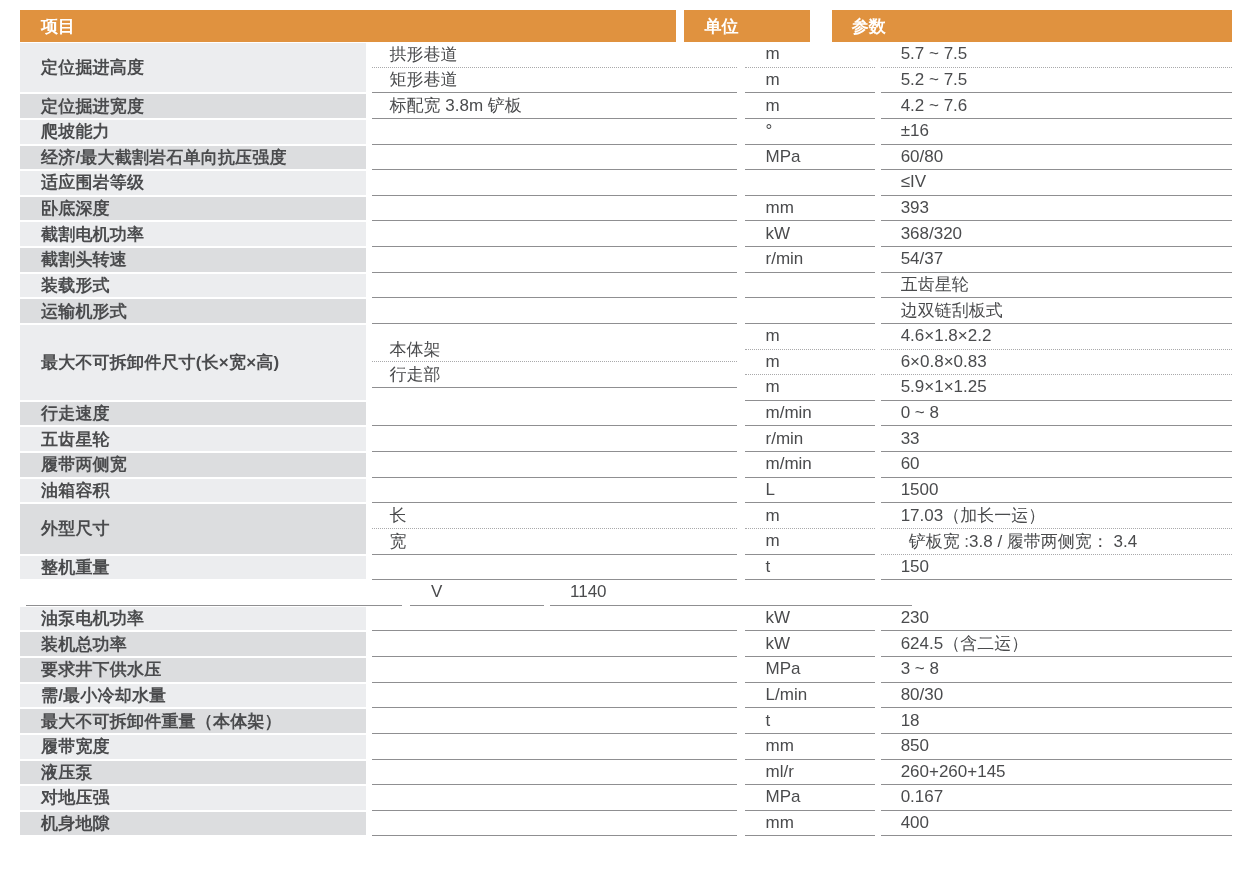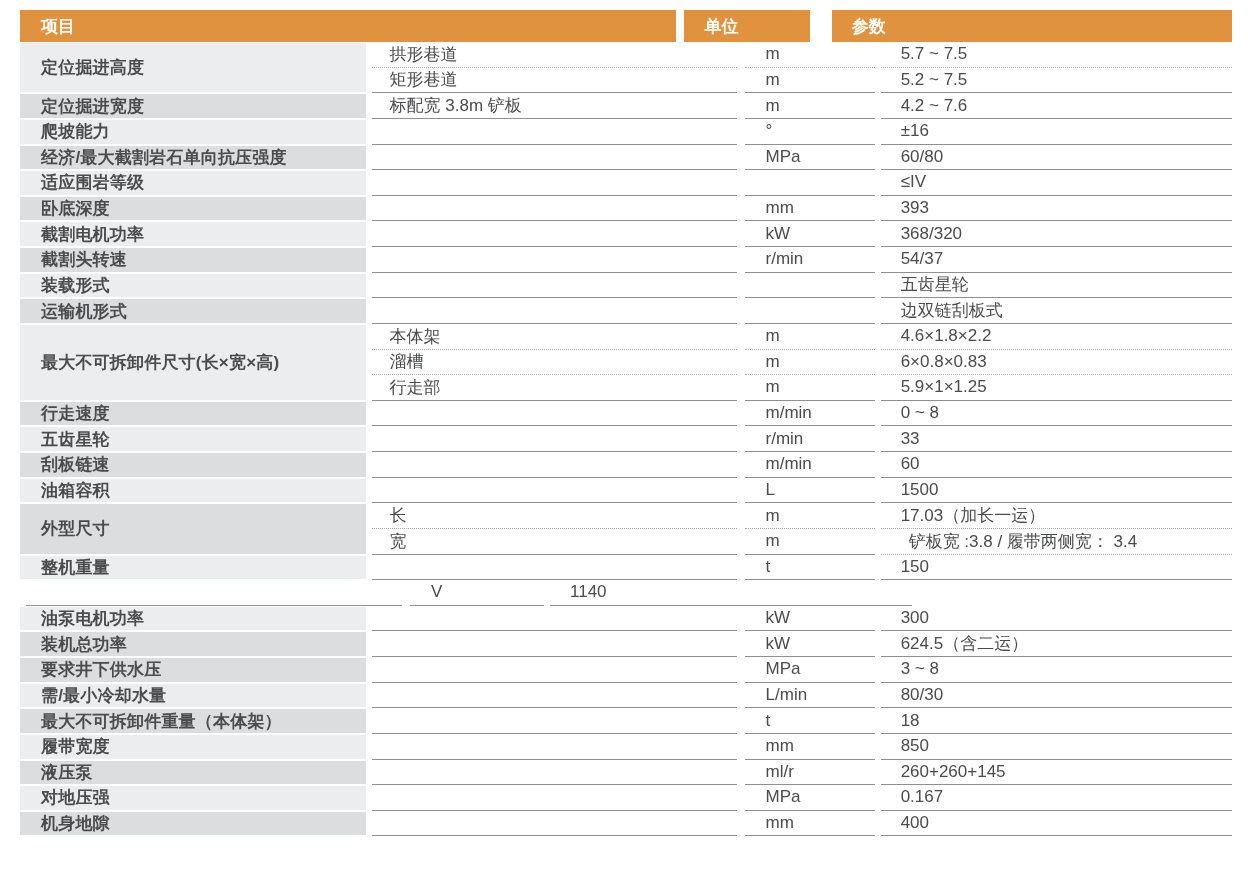--- a/index.html
+++ b/index.html
@@ -211,21 +211,20 @@
         <div class="col valcol">
           <div class="cell">边双链刮板式</div>
         </div>
       </div>
       <div class="rowgroup light">
         <div class="labelcell">
           <div class="labelbg">最大不可拆卸件尺寸(长×宽×高)</div>
         </div>
         <div class="col subcol">
           <div class="cell dotted">本体架</div>
-          <div class="cell dotted">溜槽</div>
           <div class="cell">行走部</div>
         </div>
         <div class="col unitcol">
           <div class="cell dotted">m</div>
           <div class="cell dotted">m</div>
           <div class="cell">m</div>
         </div>
         <div class="col valcol">
           <div class="cell dotted">4.6×1.8×2.2</div>
           <div class="cell dotted">6×0.8×0.83</div>
@@ -255,21 +254,21 @@
         </div>
         <div class="col unitcol">
           <div class="cell">r/min</div>
         </div>
         <div class="col valcol">
           <div class="cell">33</div>
         </div>
       </div>
       <div class="rowgroup dark">
         <div class="labelcell">
-          <div class="labelbg">刮板链速</div>
+          <div class="labelbg">履带两侧宽</div>
         </div>
         <div class="col subcol">
           <div class="cell"></div>
         </div>
         <div class="col unitcol">
           <div class="cell">m/min</div>
         </div>
         <div class="col valcol">
           <div class="cell">60</div>
         </div>
@@ -334,21 +333,21 @@
         <div class="labelcell">
           <div class="labelbg">油泵电机功率</div>
         </div>
         <div class="col subcol">
           <div class="cell"></div>
         </div>
         <div class="col unitcol">
           <div class="cell">kW</div>
         </div>
         <div class="col valcol">
-          <div class="cell">300</div>
+          <div class="cell">230</div>
         </div>
       </div>
       <div class="rowgroup dark">
         <div class="labelcell">
           <div class="labelbg">装机总功率</div>
         </div>
         <div class="col subcol">
           <div class="cell"></div>
         </div>
         <div class="col unitcol">

